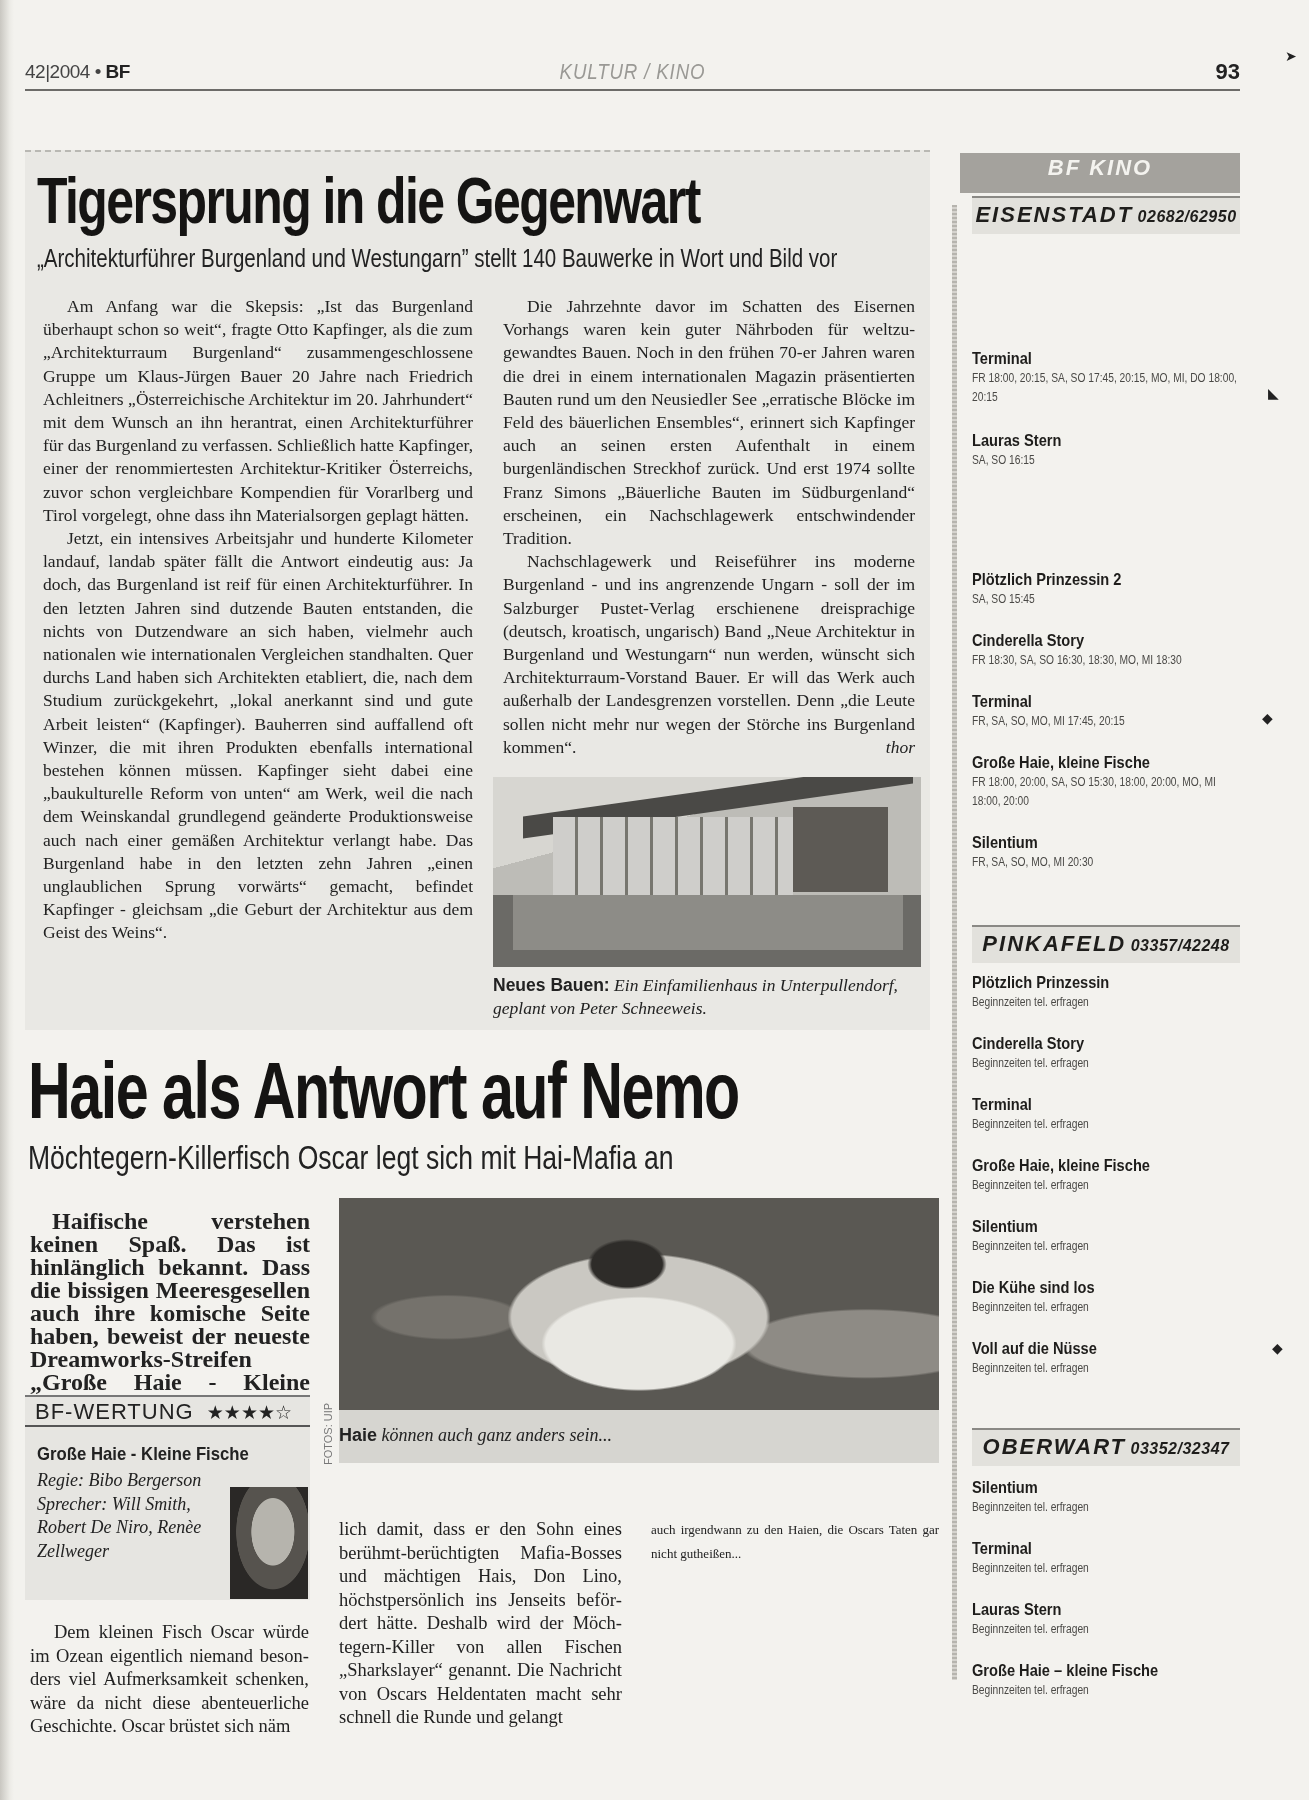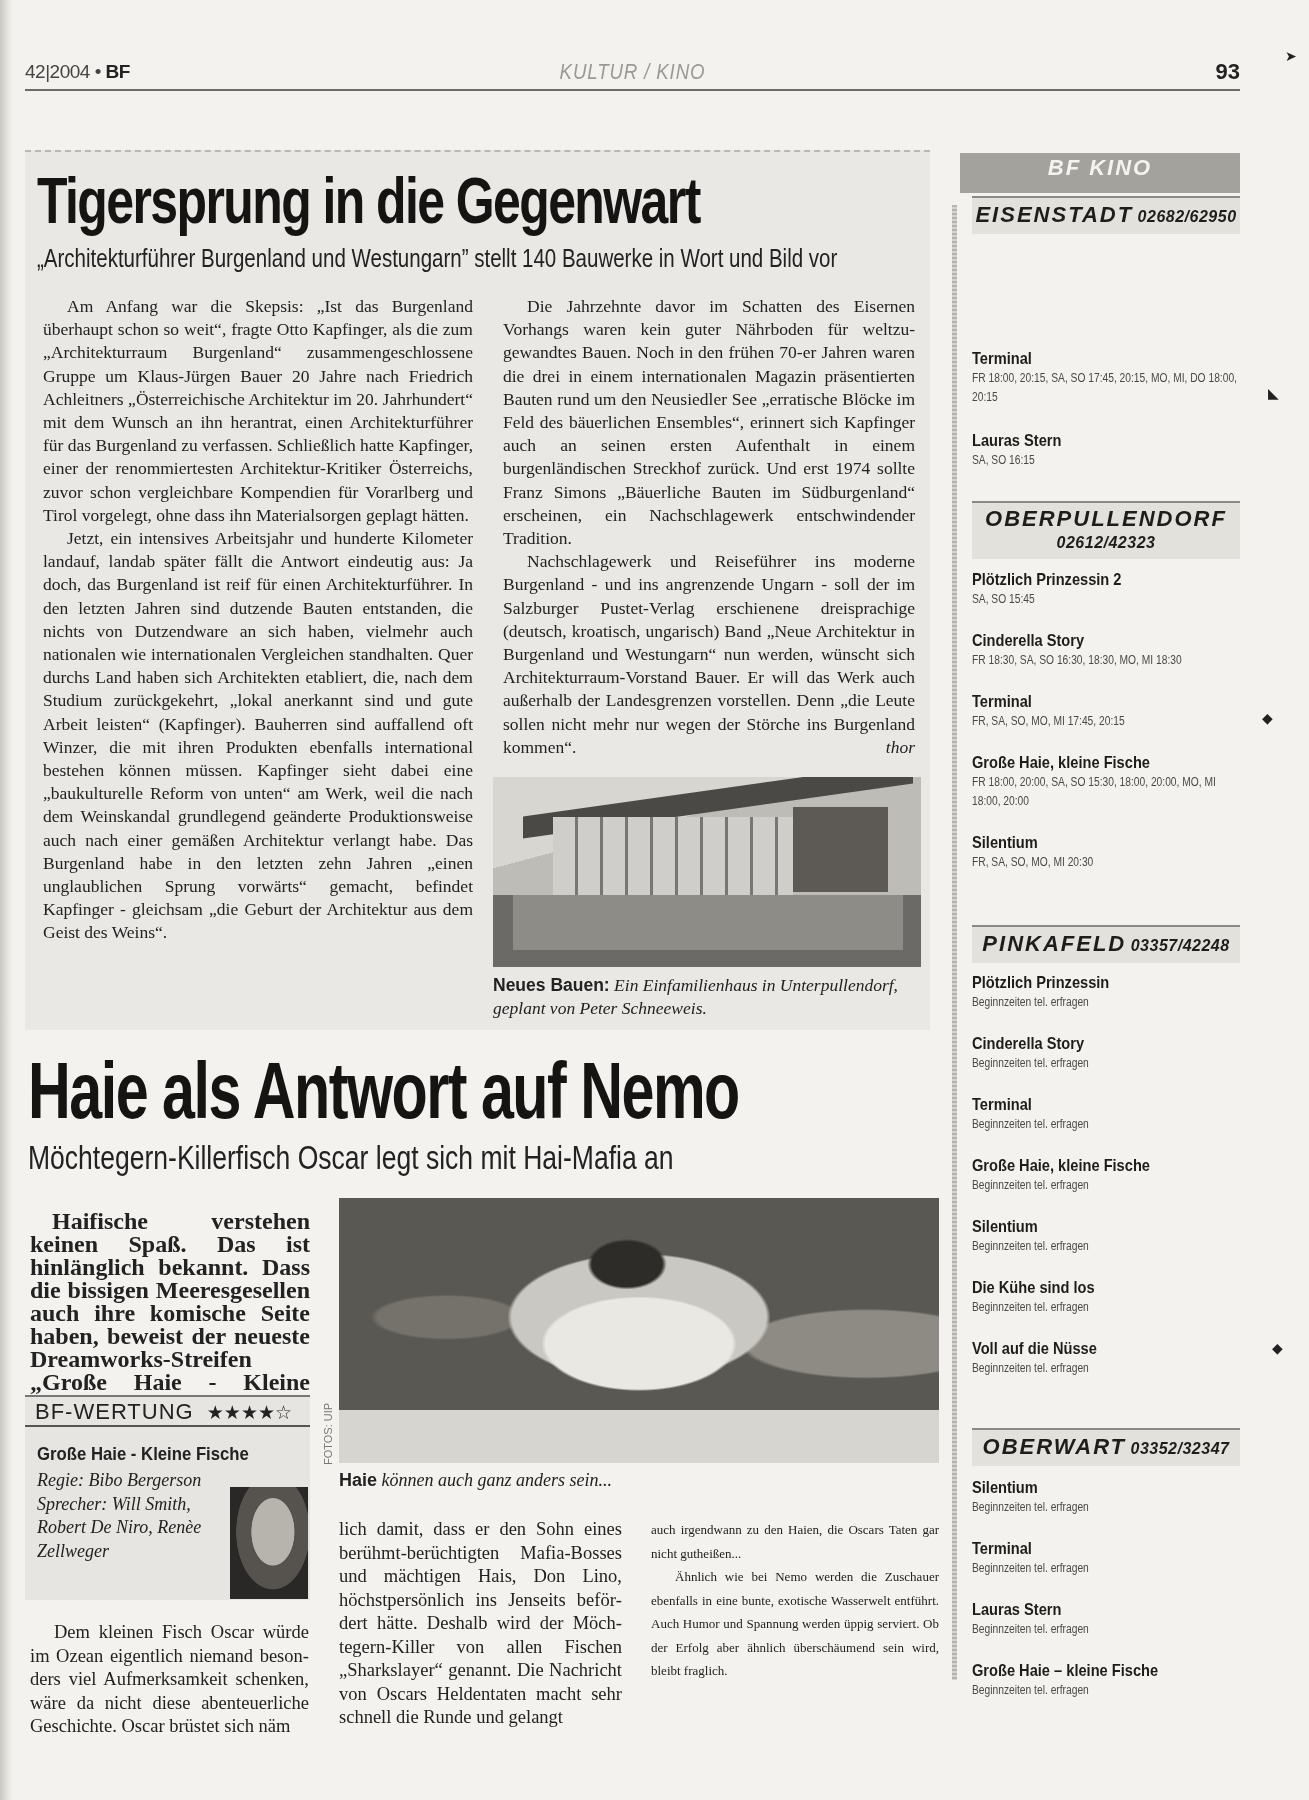--- a/index.html
+++ b/index.html
@@ -120,21 +120,21 @@
     position: absolute; left: 339px; top: 1198px; width: 600px; height: 265px;
     background:
       radial-gradient(ellipse at 50% 55%, #e9e8e3 0 22%, transparent 23%),
       radial-gradient(ellipse at 48% 25%, #2e2c29 0 8%, transparent 9%),
       radial-gradient(ellipse at 50% 45%, #cac8c2 0 30%, transparent 31%),
       radial-gradient(ellipse at 88% 55%, #8e8b85 0 16%, transparent 17%),
       radial-gradient(ellipse at 18% 45%, #75726c 0 10%, transparent 11%),
       linear-gradient(180deg, #5a5853 0 80%, #d6d5d0 80% 100%);
   }
   .cap2 {
-    position: absolute; left: 339px; top: 1470px; width: 600px;
+    position: absolute; left: 339px; top: 1425px; width: 600px;
     font-size: 18px; font-style: italic; color: #222;
   }
   .cap2 b { font-family: "Liberation Sans", sans-serif; font-style: normal; font-weight: bold; }
   .a2c1 { left: 30px; top: 1609px; width: 279px; font-size: 18.5px; line-height: 23.5px; margin-top: 12px; }
   .a2c2 { left: 339px; top: 1518px; width: 283px; font-size: 18.5px; line-height: 23.5px; }
   .a2c3 { left: 651px; top: 1518px; width: 288px; font-size: 13px; line-height: 23.5px; }
 
   
   .kino {
     position: absolute; left: 960px; top: 150px; width: 280px; height: 1545px;
@@ -227,43 +227,38 @@
 </div>
 
 <div class="col a2c1">
   <p>Dem kleinen Fisch Oscar würde im Ozean eigentlich niemand beson­ders viel Aufmerksamkeit schenken, wäre da nicht diese abenteuerliche Geschichte. Oscar brüstet sich näm­</p>
 </div>
 <div class="col a2c2">
   <p class="noindent">lich damit, dass er den Sohn eines berühmt-berüchtigten Mafia-Bosses und mächtigen Hais, Don Lino, höchstpersönlich ins Jenseits beför­dert hätte. Deshalb wird der Möch­tegern-Killer von allen Fischen „Sharkslayer“ genannt. Die Nach­richt von Oscars Heldentaten macht sehr schnell die Runde und gelangt</p>
 </div>
 <div class="col a2c3">
   <p class="noindent">auch irgendwann zu den Haien, die Oscars Taten gar nicht gutheißen...</p>
-  <p>Ähnlich wie bei Nemo werden die Zuschauer ebenfalls in eine bunte, exotische Wasserwelt entführt. Auch Humor und Spannung werden üppig serviert. Ob der Erfolg aber ähnlich überschäumend sein wird, bleibt fraglich.</p>
 </div>
 
 <div class="kino">
   <div class="kino-banner">BF KINO</div>
 
   <div class="city" style="top:46px;">
     <span class="name">EISENSTADT</span>
     <span class="phone">02682/62950</span>
   </div>
   <div class="film" style="top:199px;">
     <div class="t">Terminal</div>
     <div class="s">FR 18:00, 20:15, SA, SO 17:45, 20:15, MO, MI, DO 18:00, 20:15</div>
   </div>
   <div class="film" style="top:281px;">
     <div class="t">Lauras Stern</div>
     <div class="s">SA, SO 16:15</div>
   </div>
 
-  <div class="city" style="top:351px; line-height:24px;">
-    <div class="name">OBERPULLENDORF</div>
-    <div class="phone">02612/42323</div>
-  </div>
   <div class="film" style="top:420px;">
     <div class="t">Plötzlich Prinzessin 2</div>
     <div class="s">SA, SO 15:45</div>
   </div>
   <div class="film" style="top:481px;">
     <div class="t">Cinderella Story</div>
     <div class="s">FR 18:30, SA, SO 16:30, 18:30, MO, MI 18:30</div>
   </div>
   <div class="film" style="top:542px;">
     <div class="t">Terminal</div>

